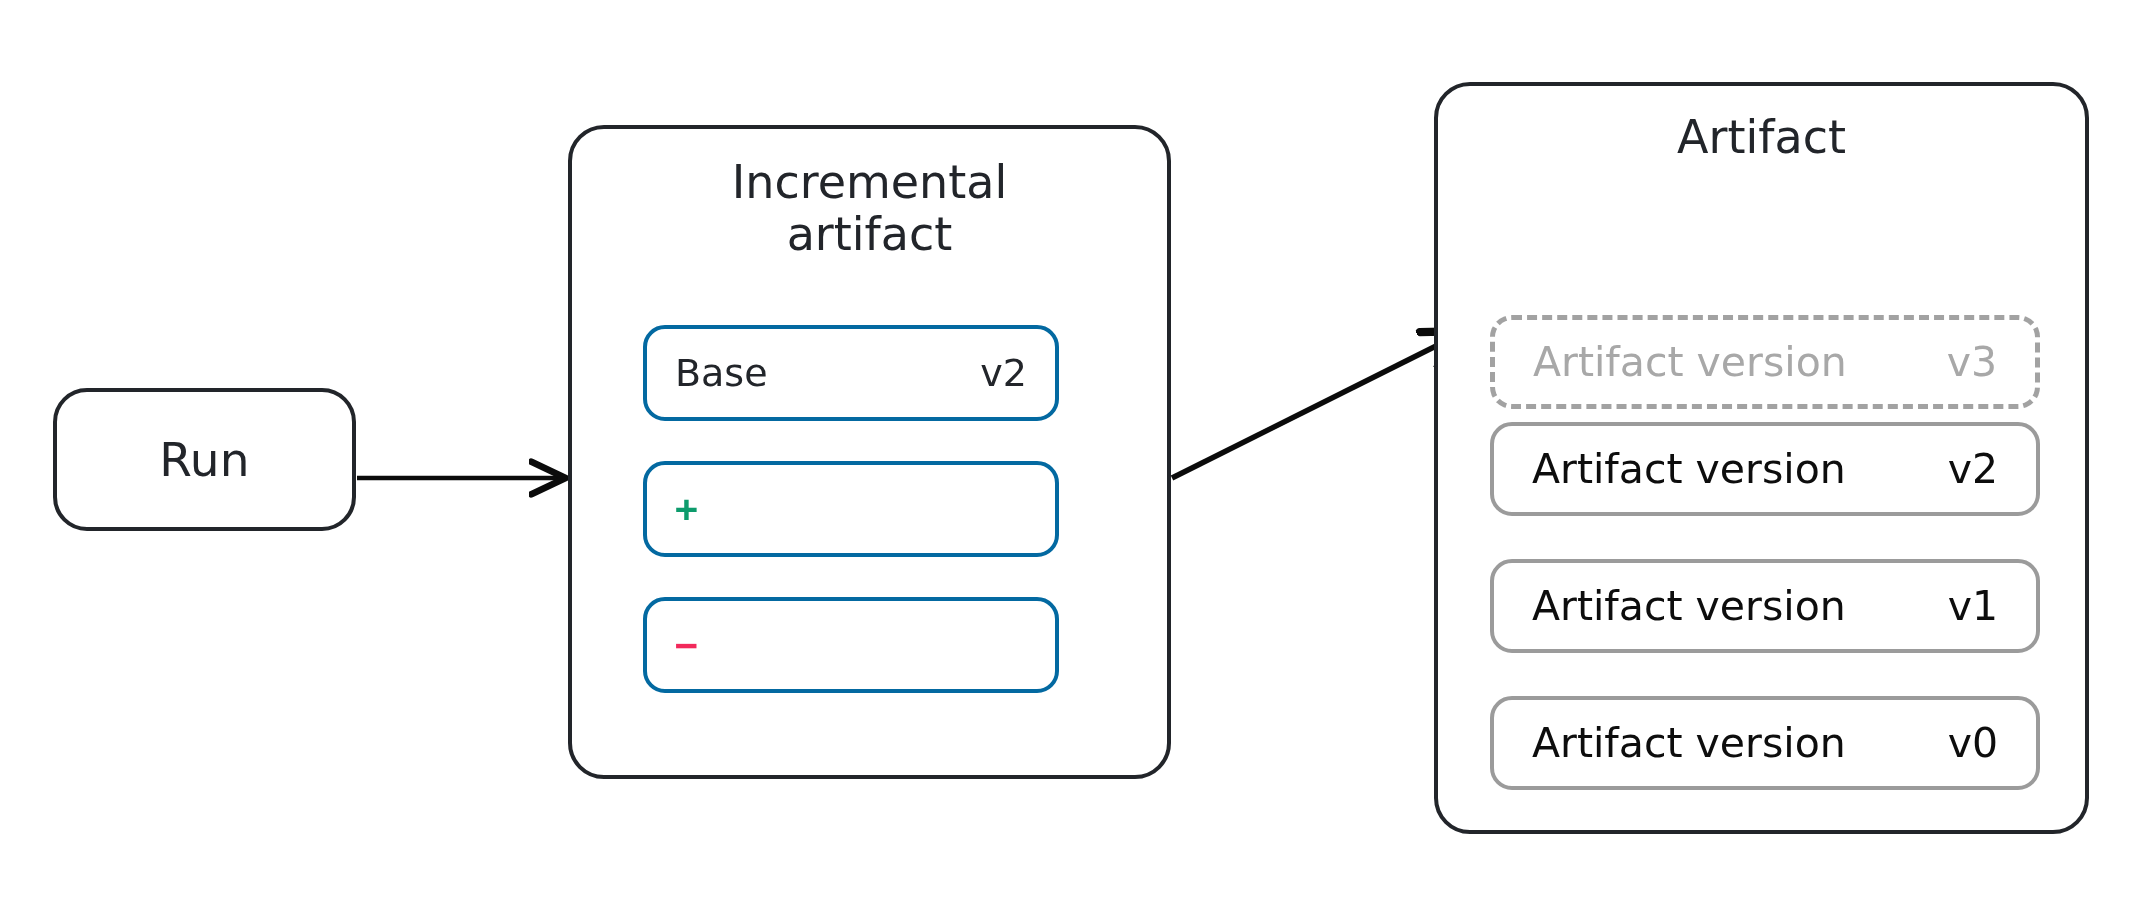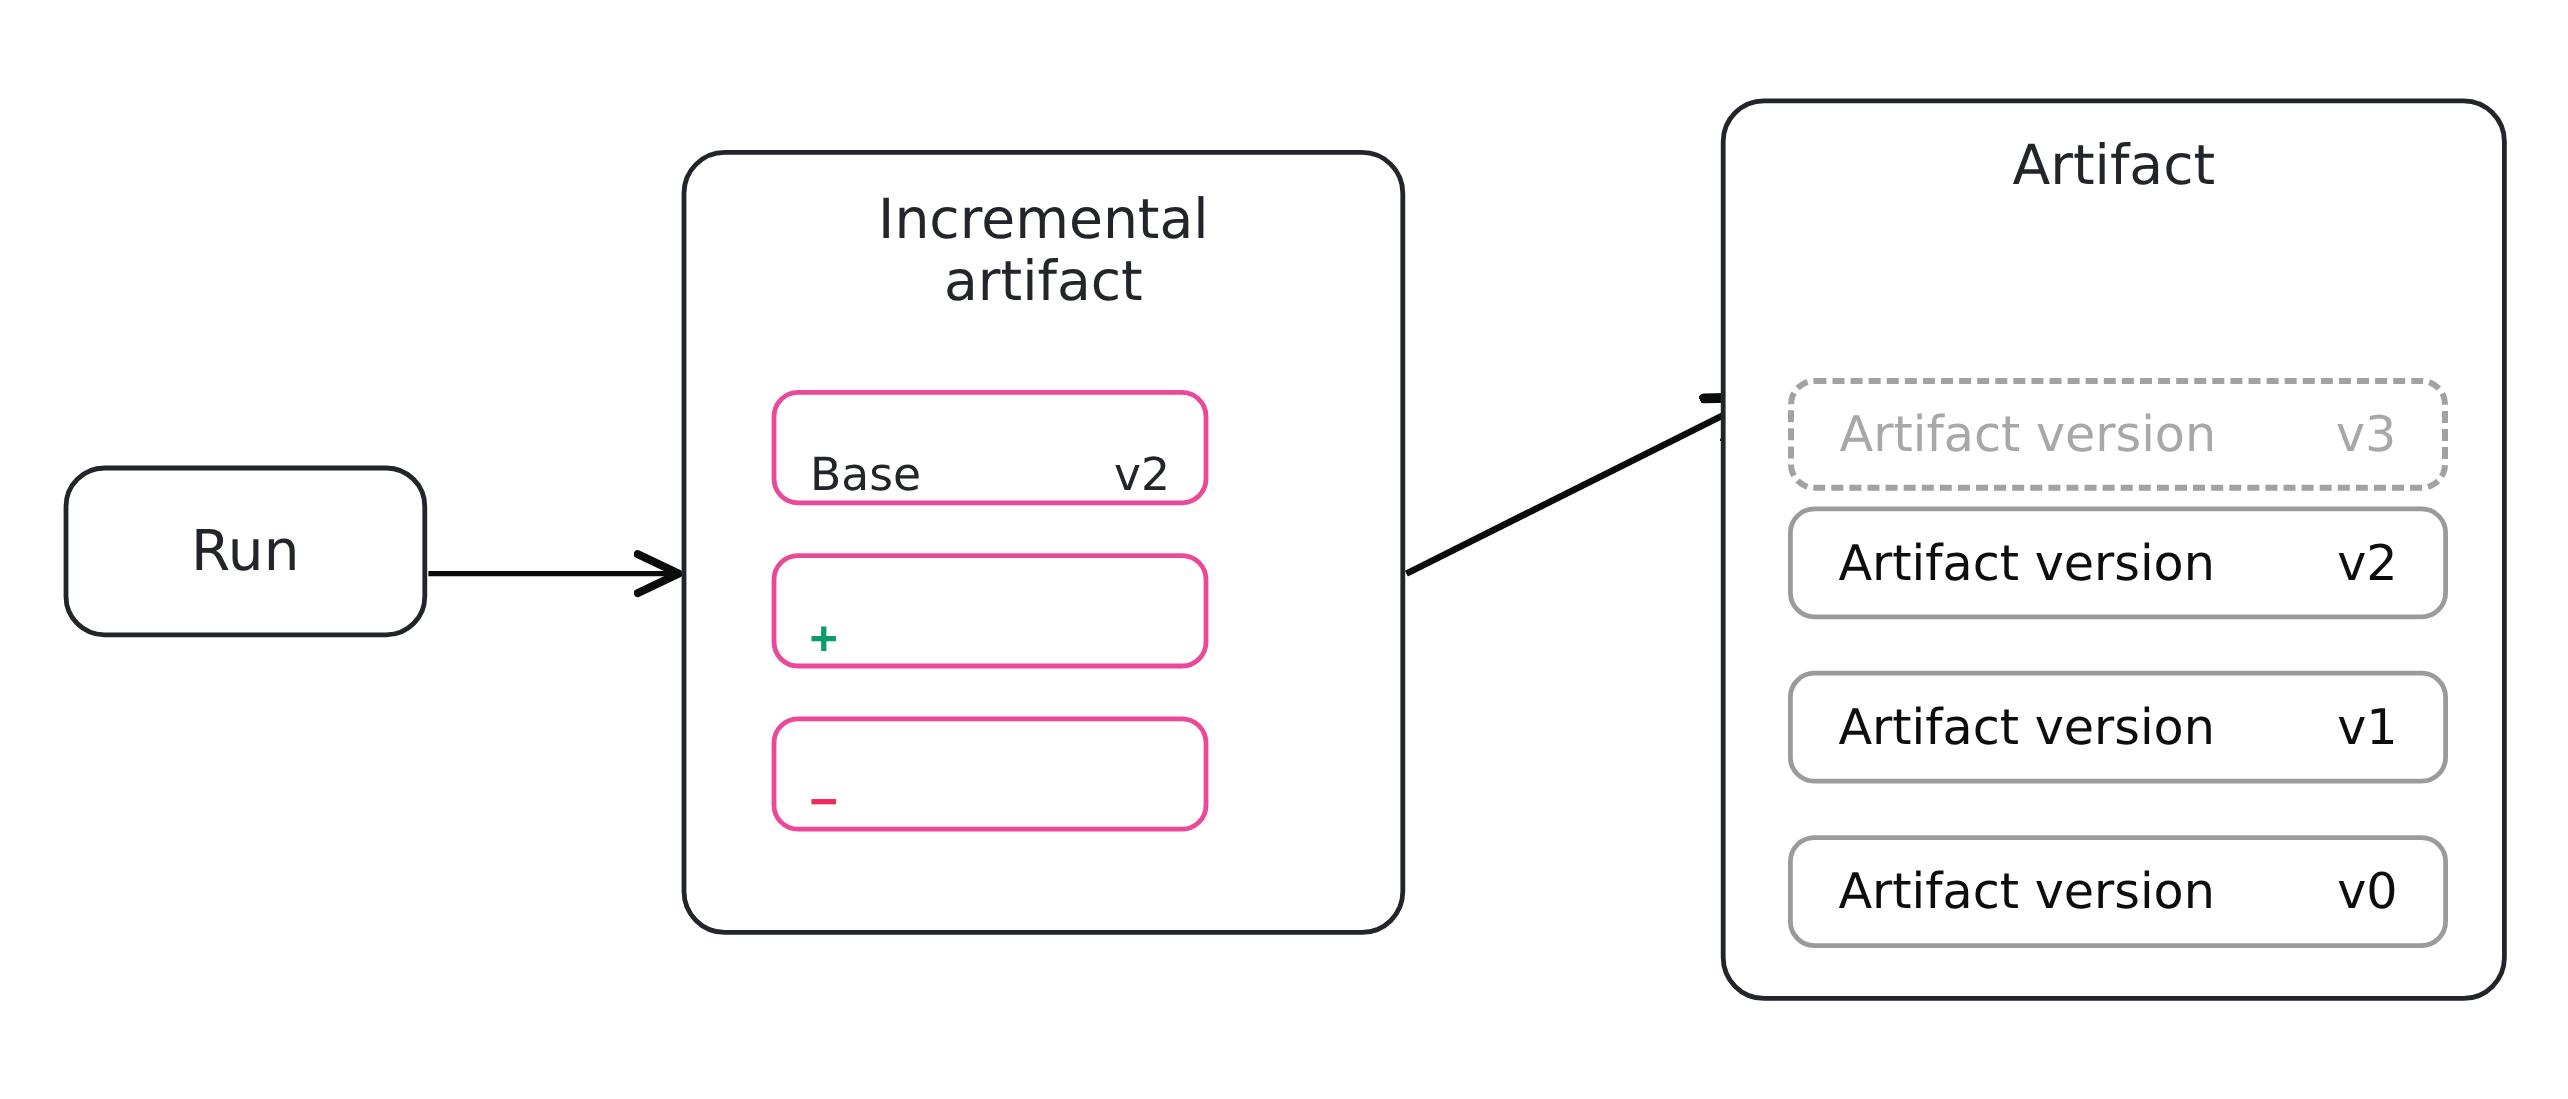--- a/index.html
+++ b/index.html
@@ -92,26 +92,25 @@
     box-sizing: border-box;
     background: #ffffff;
     display: flex;
     align-items: center;
     justify-content: space-between;
   }
 
   
   .inc-row {
     left: 71px;
-    width: 364px;
+    width: 416px;
     height: 96px;
-    border: 4px solid #ec4899;
+    border: 4px solid #0369a1;
     border-radius: 22px;
     padding: 0 28px;
-    align-items: flex-end;
   }
   .inc-row.base     { top: 196px; }
   .inc-row.added    { top: 332px; }
   .inc-row.removed  { top: 468px; }
 
   .inc-row .row-label {
     font-size: 38px;
     color: #22252a;
   }
   .inc-row .row-value {

